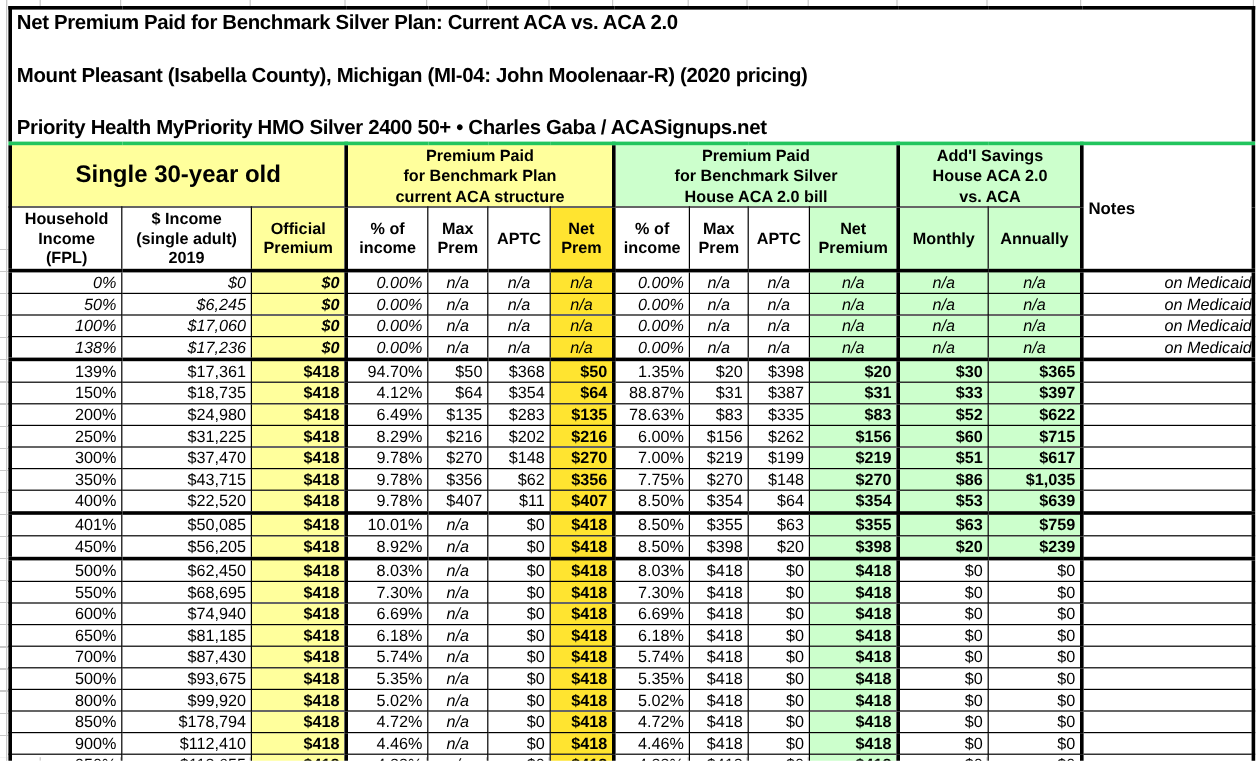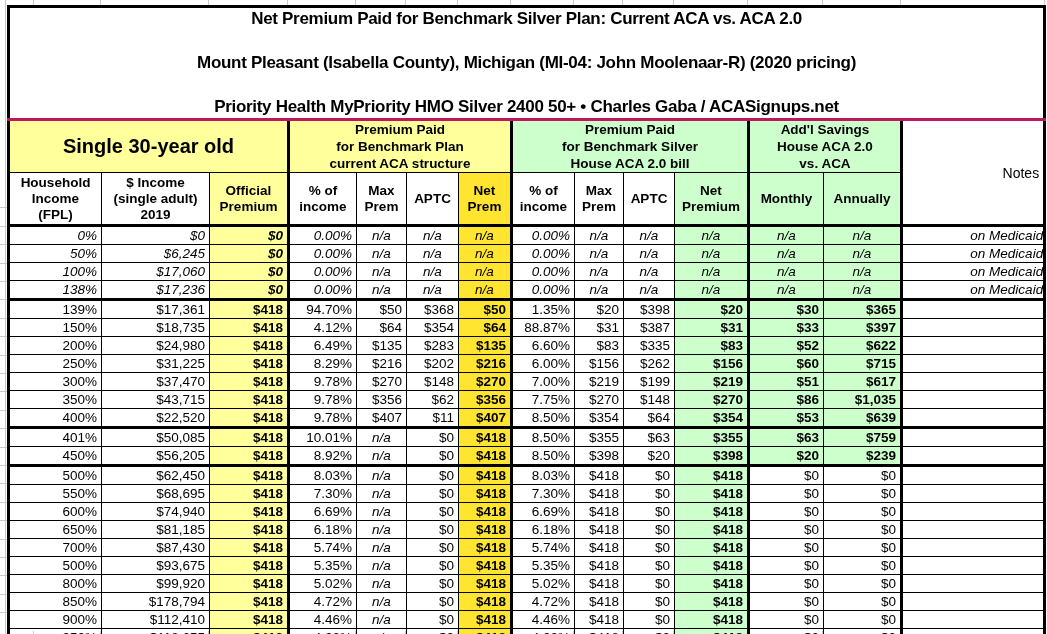--- a/index.html
+++ b/index.html
@@ -26,41 +26,41 @@
     border:1px solid #000;
     padding:0 4px;
     overflow:hidden;
     white-space:pre-line;
     color:#000;
     box-sizing:border-box;
   }
   
   .title-cell{
     height:66px;
-    text-align:center;vertical-align:middle;
+    vertical-align:middle;
     font-weight:bold;font-size:17px;line-height:22px;
     letter-spacing:-0.3px;
-    border-bottom:3px solid #be185d;
+    border-bottom:3px solid #22c55e;
     background:#fff;
   }
   
   .sec{
     height:53px;text-align:center;vertical-align:middle;
     font-weight:bold;font-size:13.5px;line-height:17px;
   }
   .sec-profile{font-size:20px;}
   
   .colh{
     height:53px;text-align:center;vertical-align:middle;
     font-weight:bold;font-size:13.5px;line-height:16px;
     border-bottom:3px solid #000;
   }
   .notes-h{
-    text-align:right;vertical-align:middle;
-    font-weight:normal;font-size:14px;background:#fff;
+    text-align:left;vertical-align:middle;
+    font-weight:bold;font-size:14px;background:#fff;
     border-bottom:3px solid #000;
   }
   
   
   .d{
     height:17.4px;font-size:13.5px;line-height:17px;
     text-align:right;vertical-align:middle;white-space:nowrap;
   }
   .ctr{text-align:center;padding:0;}
   .it{font-style:italic;}
@@ -274,21 +274,21 @@
         <td class="d notes-d"></td>
       </tr>
       <tr>
         <td class="d">200%</td>
         <td class="d">$24,980</td>
         <td class="d bg-ly bR b">$418</td>
         <td class="d">6.49%</td>
         <td class="d">$135</td>
         <td class="d">$283</td>
         <td class="d bg-by bR b">$135</td>
-        <td class="d">6.60%</td>
+        <td class="d">78.63%</td>
         <td class="d">$83</td>
         <td class="d">$335</td>
         <td class="d bg-lg bR b">$83</td>
         <td class="d bg-lg b">$52</td>
         <td class="d bg-lg b bR">$622</td>
         <td class="d notes-d"></td>
       </tr>
       <tr>
         <td class="d">250%</td>
         <td class="d">$31,225</td>

